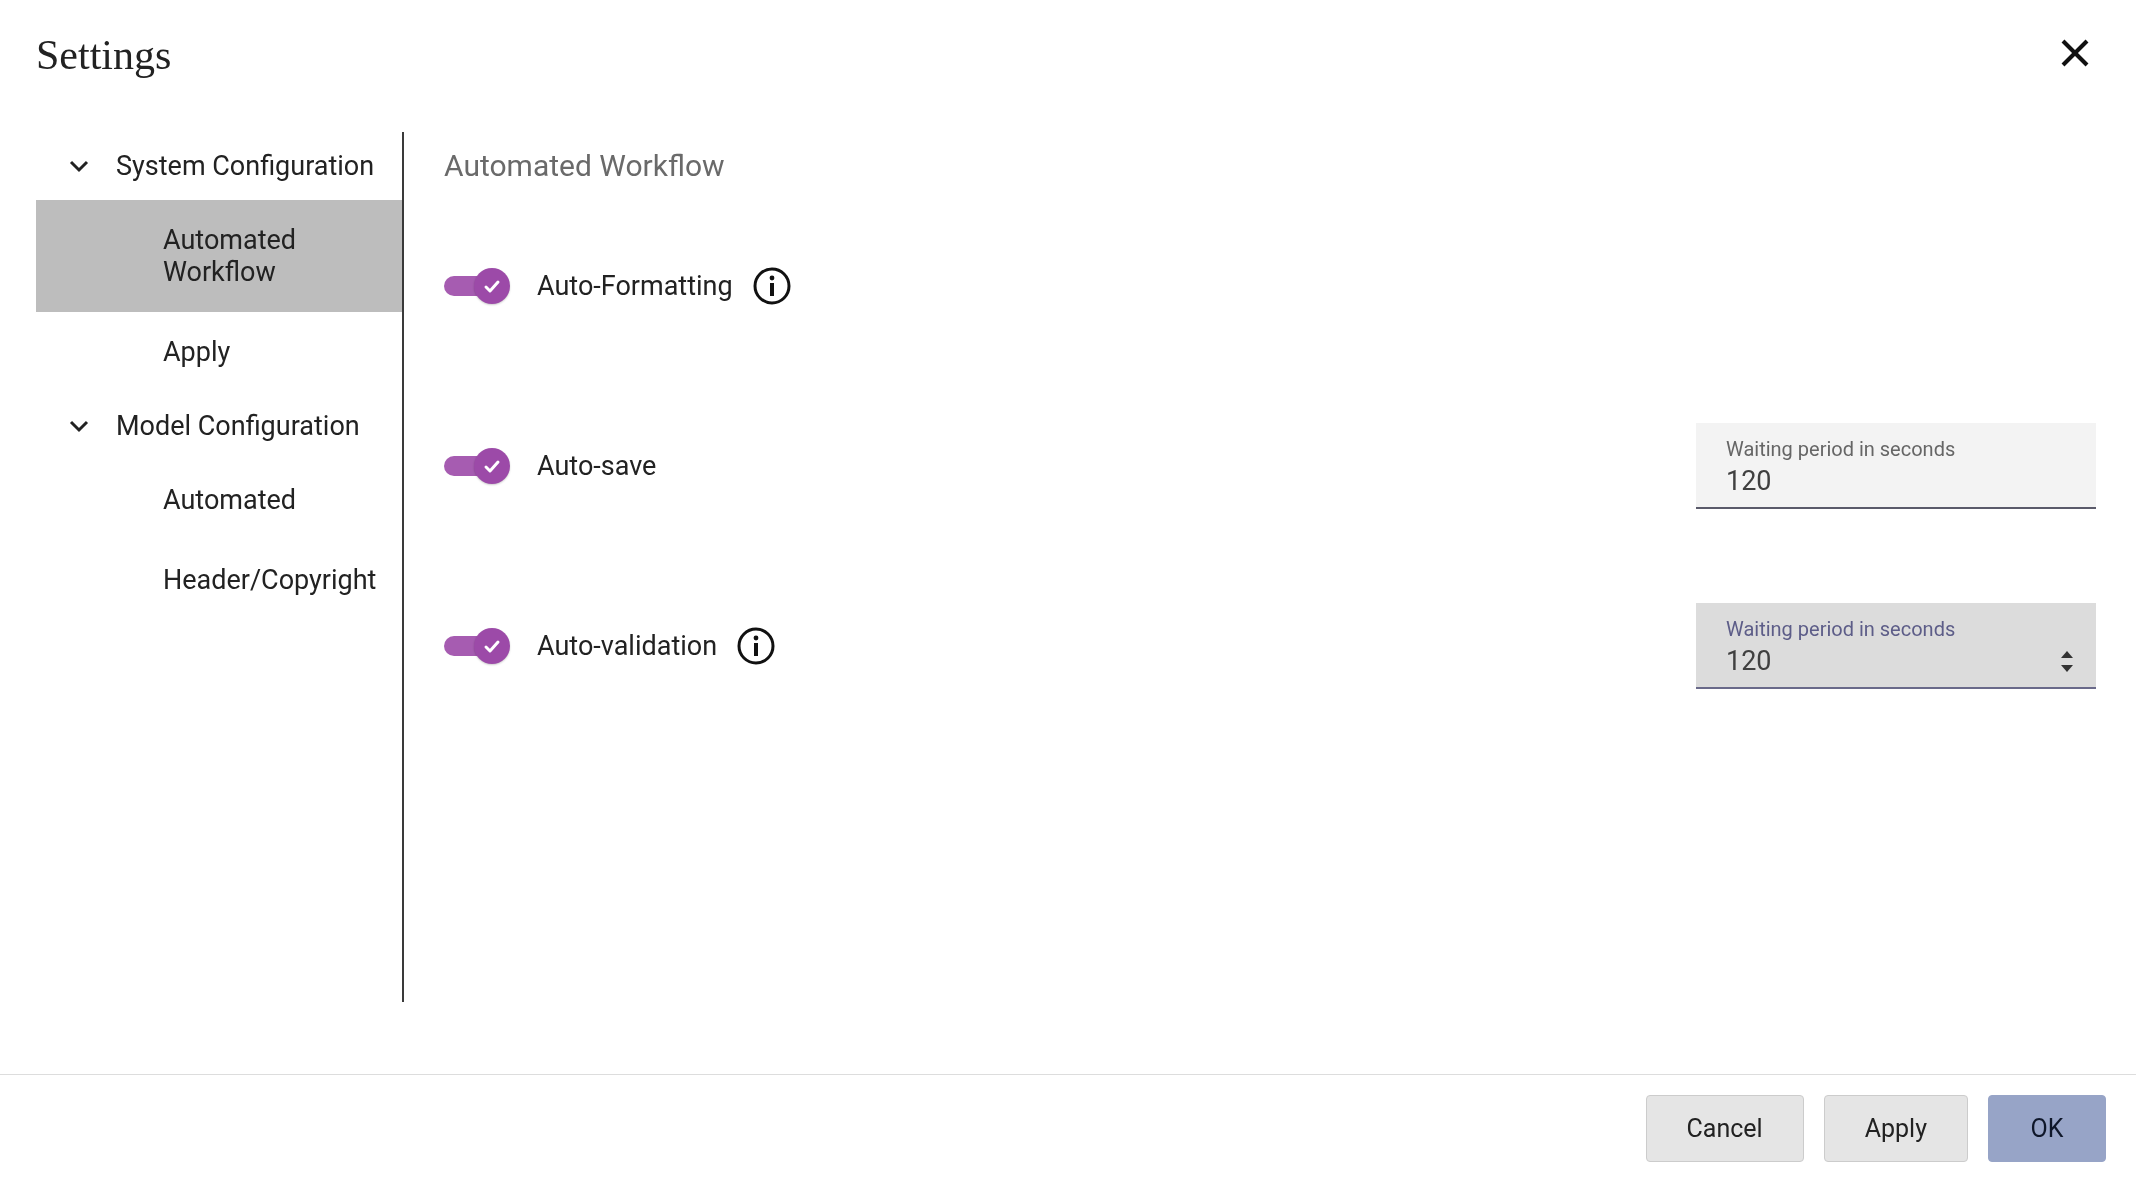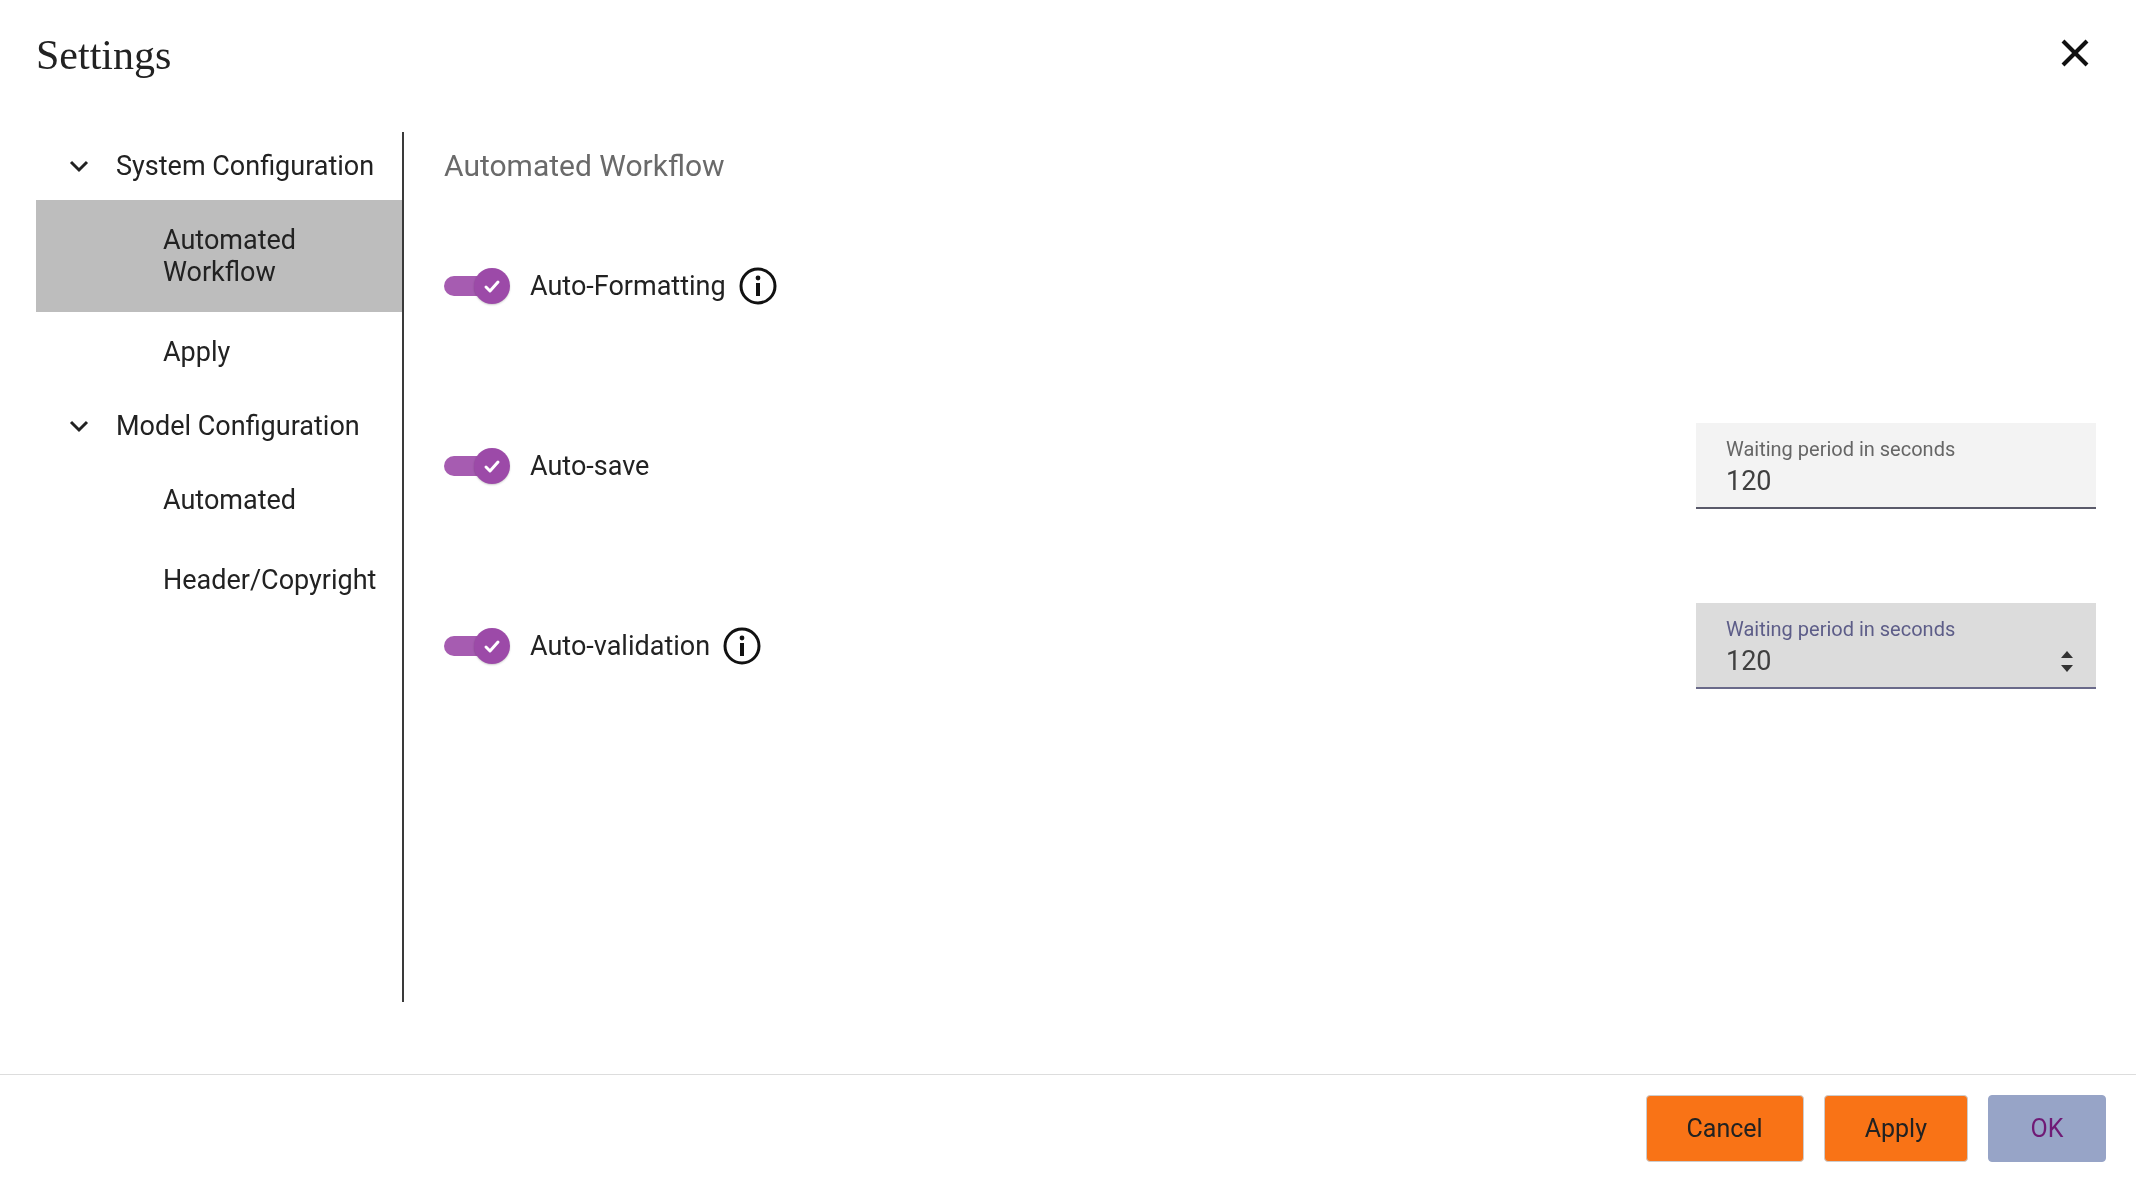--- a/index.html
+++ b/index.html
@@ -97,21 +97,21 @@
       min-height: 110px;
       margin-bottom: 70px;
       position: relative;
     }
     .setting-row:first-of-type {
       margin-bottom: 30px;
     }
     .setting-left {
       display: flex;
       align-items: center;
-      gap: 12px;
+      gap: 19px;
       justify-content: center;
     }
     .toggle {
       position: relative;
       width: 70px;
       height: 36px;
       display: inline-block;
       cursor: pointer;
     }
     .toggle-track {
@@ -207,31 +207,31 @@
       justify-content: flex-end;
       gap: 20px;
       padding: 20px 30px 26px 30px;
       background: #fff;
     }
     .btn {
       font-size: 25px;
       font-weight: 400;
       padding: 18px 40px;
       border: 1px solid #ccc;
-      background: #f97316;
+      background: #e5e5e5;
       cursor: pointer;
       color: #222;
       border-radius: 4px;
       min-width: 118px;
       text-align: center;
     }
     .btn.primary {
       background: #97a4c7;
       border-color: #97a4c7;
-      color: #701a75;
+      color: #0f172a;
     }
   </style>
 </head>
 <body>
 
 <div class="header">
   <div class="header-title">Settings</div>
   <div class="close-btn">
     <span>
       <svg width="30" height="30" viewBox="0 0 30 30">

